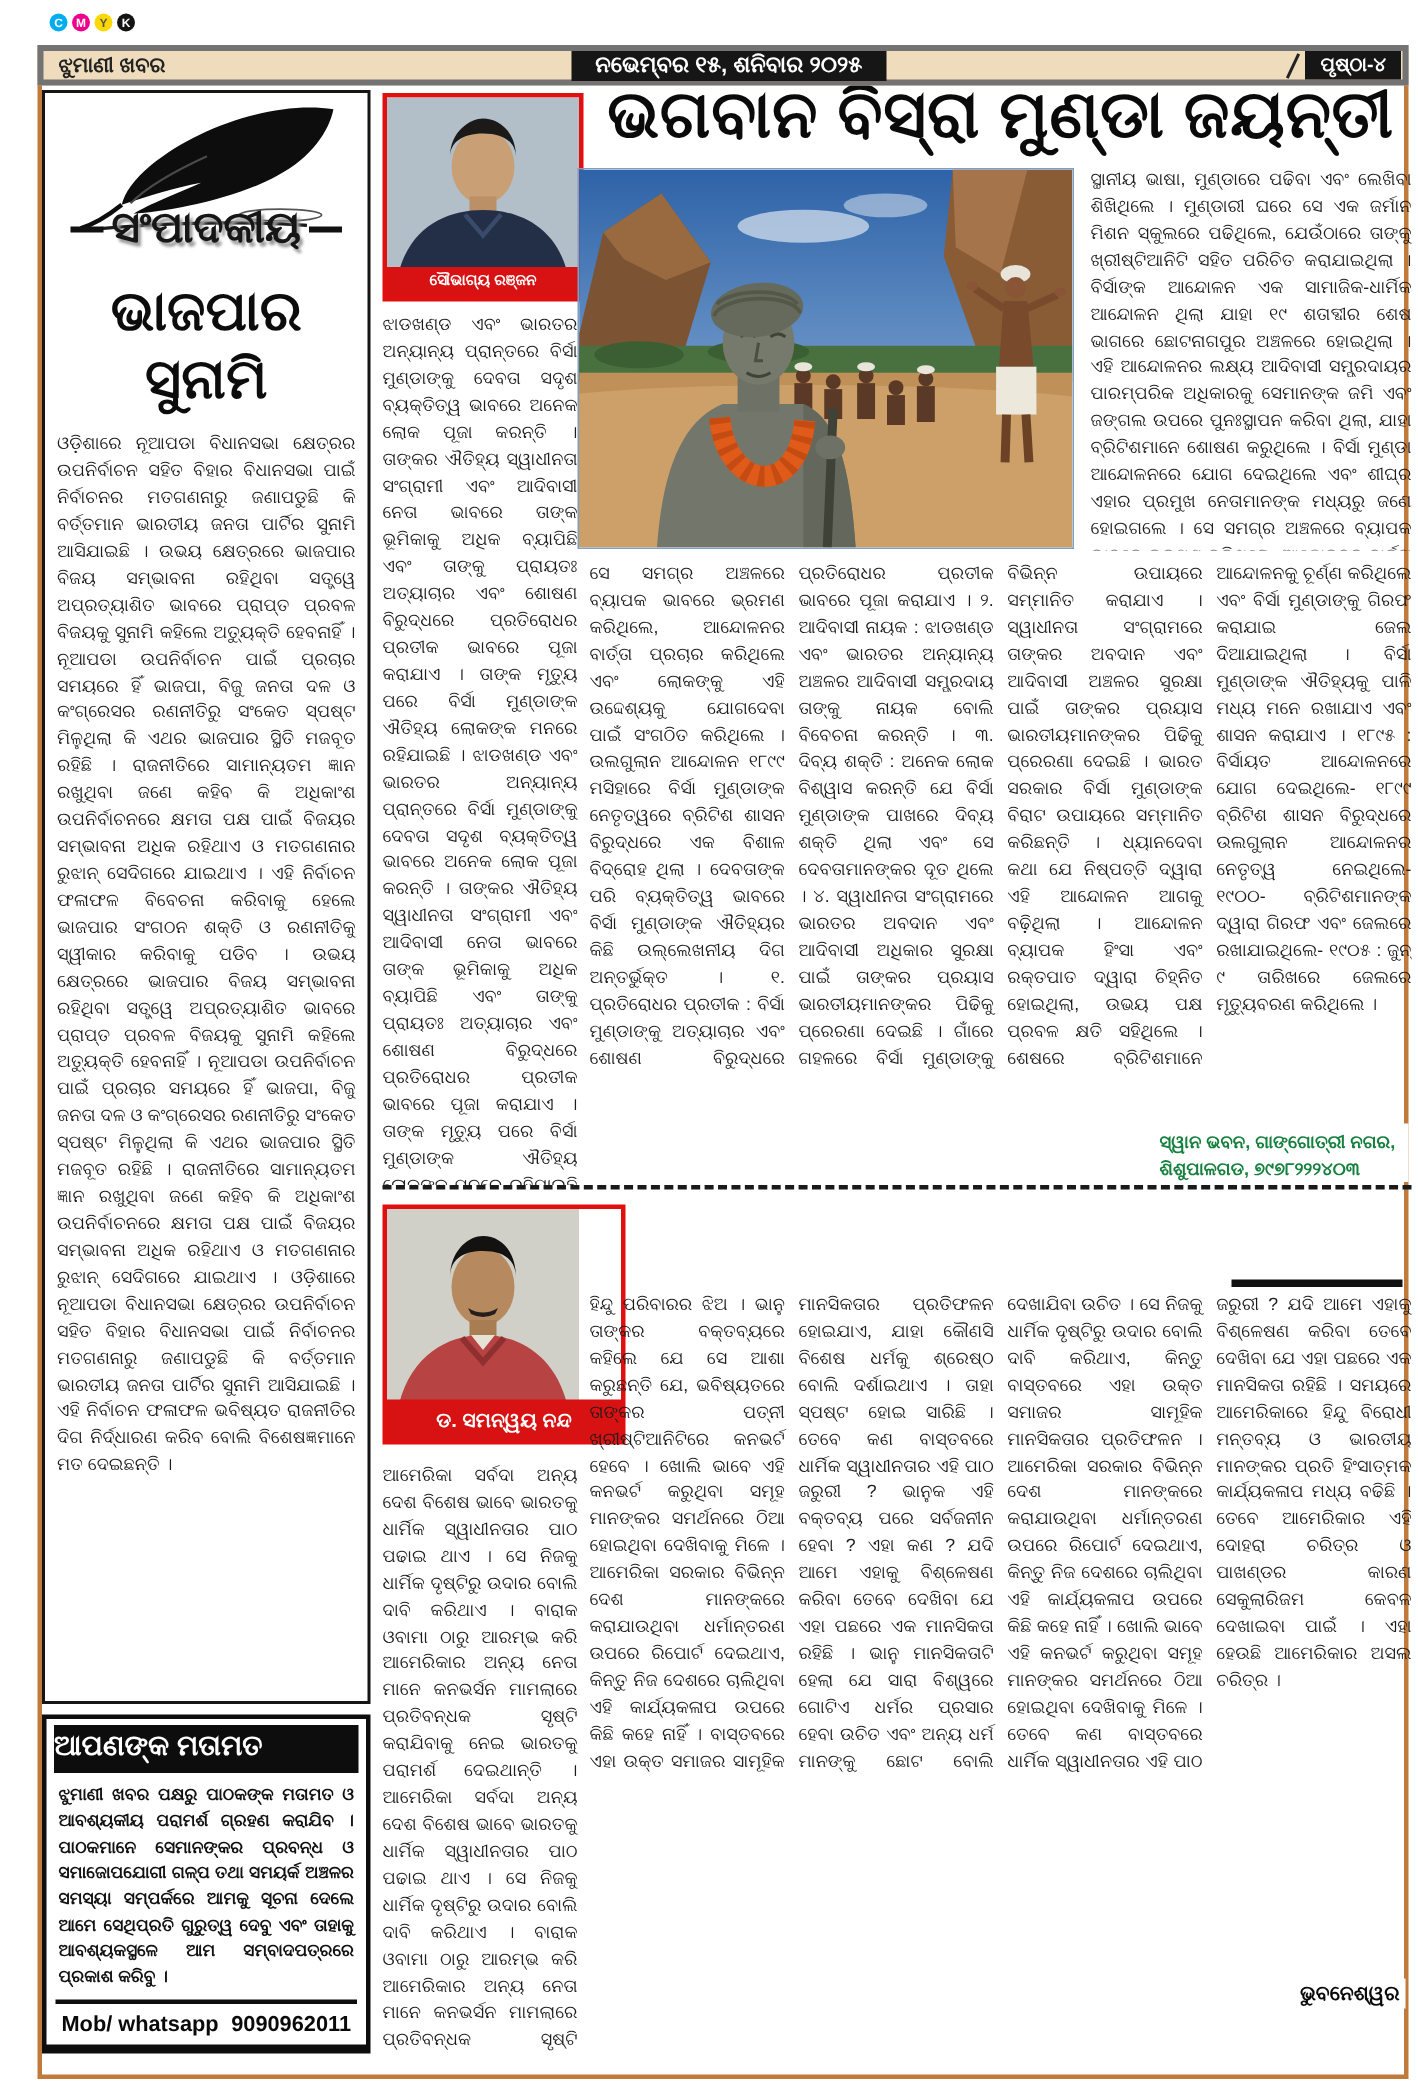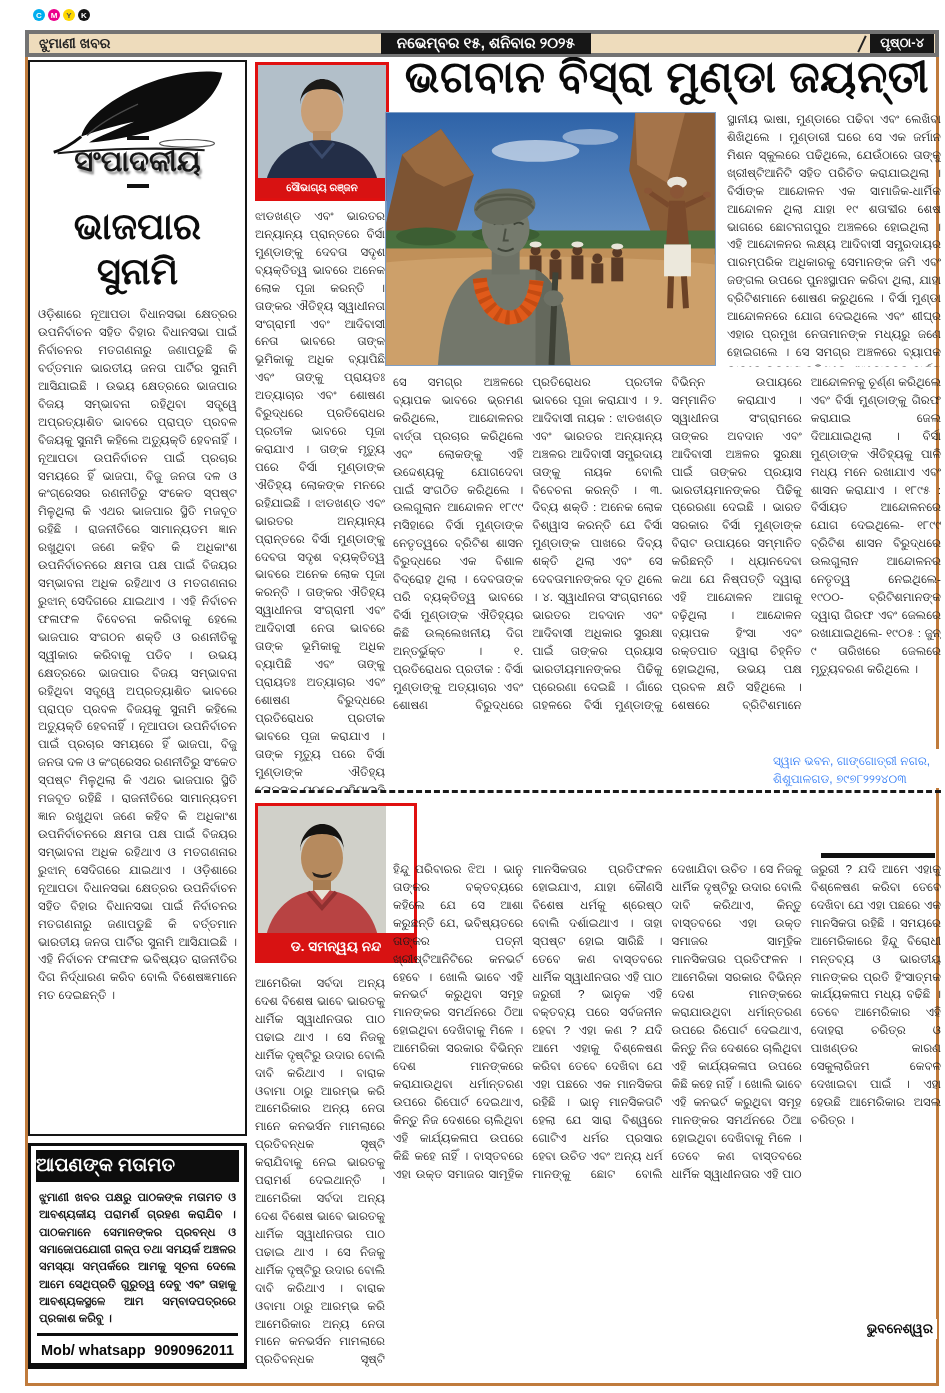--- a/index.html
+++ b/index.html
@@ -12,21 +12,21 @@
   
   .frame{position:absolute;left:25px;top:30px;width:914px;height:1356px;border:3px solid #c07b3c;}
   .masthead{position:absolute;left:25px;top:30px;width:914px;height:27px;background:#eedcbc;border:4px solid #737373;display:flex;align-items:center;z-index:5;}
   .paper-name{margin-left:10px;font-weight:bold;font-size:14px;color:#222;}
   .date-box{margin:0 auto;background:#161616;color:#fff;padding:1px 16px 2px;font-size:15px;font-weight:bold;}
   .slash{width:2px;height:18px;background:#222;transform:rotate(25deg);margin-right:7px;}
   .page-box{background:#161616;color:#fff;padding:1px 10px 2px;font-size:13px;font-weight:bold;margin-right:1px;}
   
   .editorial{position:absolute;left:28px;top:60px;width:219px;height:1076px;border:2px solid #151515;background:#fff;padding:2px 8px;overflow:hidden;}
   .quill{display:block;margin:2px auto -6px;}
-  .ed-title-row{display:flex;align-items:center;justify-content:center;gap:5px;margin-top:-26px;flex-direction:column;}
+  .ed-title-row{display:flex;align-items:center;justify-content:center;gap:5px;margin-top:-26px;}
   .ed-dash{width:22px;height:4px;background:#111;}
   .ed-title{font-size:29px;font-weight:800;color:#161616;text-shadow:2px 3px 2px #9a9a9a;white-space:nowrap;}
   .ed-headline{font-size:37px;line-height:1.22;font-weight:800;text-align:center;margin:16px 0 12px;color:#0c0c0c;}
   .ed-body{font-size:11.7px;line-height:1.57;text-align:justify;color:#1c1c1c;height:800px;overflow:hidden;}
   
   .opinion{position:absolute;left:28px;top:1143px;width:219px;height:226px;border:3px solid #0d0d0d;border-bottom-width:6px;background:#fff;overflow:hidden;}
   .op-header{margin:4px 5px 2px;background:#0d0d0d;color:#fff;text-align:left;font-size:19px;font-weight:800;padding:4px 0 6px;}
   .op-body{padding:5px 8px 2px;font-size:11.4px;font-weight:600;text-align:justify;line-height:1.52;color:#111;}
   .op-divider{height:3px;background:#0d0d0d;margin:3px 6px;}
   .op-contacts{padding:1px 10px;}
@@ -37,21 +37,21 @@
   .photo-caption{position:absolute;left:0;right:0;bottom:0;background:#d81212;color:#fff;text-align:center;font-weight:bold;}
   
   .article1{position:absolute;left:255px;top:58px;width:686px;height:732px;}
   .a1-photo{left:0;top:4px;width:134px;height:139px;}
   .a1-photo .photo-caption{height:20px;line-height:20px;font-size:10.2px;}
   .a1-headline{position:absolute;left:138px;top:-6px;width:548px;text-align:center;font-size:44px;font-weight:800;letter-spacing:0.5px;color:#0a0a0a;white-space:nowrap;}
   .a1-figure{position:absolute;left:130px;top:54px;width:331px;height:254px;border:1px solid #7e9ec4;overflow:hidden;}
   .a1-side{position:absolute;left:472px;top:53px;width:214px;height:256px;}
   .a1-colleft{position:absolute;left:0;top:150px;width:130px;height:582px;}
   .a1-body{position:absolute;left:138px;top:316px;width:548px;height:414px;column-count:4;column-gap:9px;}
-  .a1-sig{position:absolute;right:2px;bottom:2px;width:170px;background:#fff;font-size:12px;font-weight:400;line-height:1.5;padding:3px 0 0 4px;z-index:2;color:#3b82f6;}
+  .a1-sig{position:absolute;right:2px;bottom:2px;width:170px;background:#fff;font-size:12px;font-weight:700;line-height:1.5;padding:3px 0 0 4px;z-index:2;color:#15803d;}
   .separator{position:absolute;left:255px;top:790px;width:686px;height:0;border-top:3px dashed #1a1a1a;}
   
   .article2{position:absolute;left:255px;top:797px;width:686px;height:578px;}
   .a2-photo{left:0;top:6px;width:162px;height:160px;}
   .a2-photo .photo-caption{height:27px;line-height:27px;font-size:13.5px;}
   .a2-headline{position:absolute;left:134px;top:-10px;width:552px;text-align:center;font-size:50px;font-weight:800;color:#0a0a0a;white-space:nowrap;}
   .a2-underline{position:absolute;left:566px;top:56px;width:114px;height:5px;background:#111;}
   .a2-col1{position:absolute;left:0;top:178px;width:130px;height:396px;}
   .a2-body{position:absolute;left:138px;top:64px;width:548px;height:512px;column-count:4;column-gap:9px;}
   .a2-sig{position:absolute;right:4px;bottom:36px;background:#fff;font-weight:800;font-size:13.5px;padding:2px 4px;z-index:2;color:#0a0a0a;}

